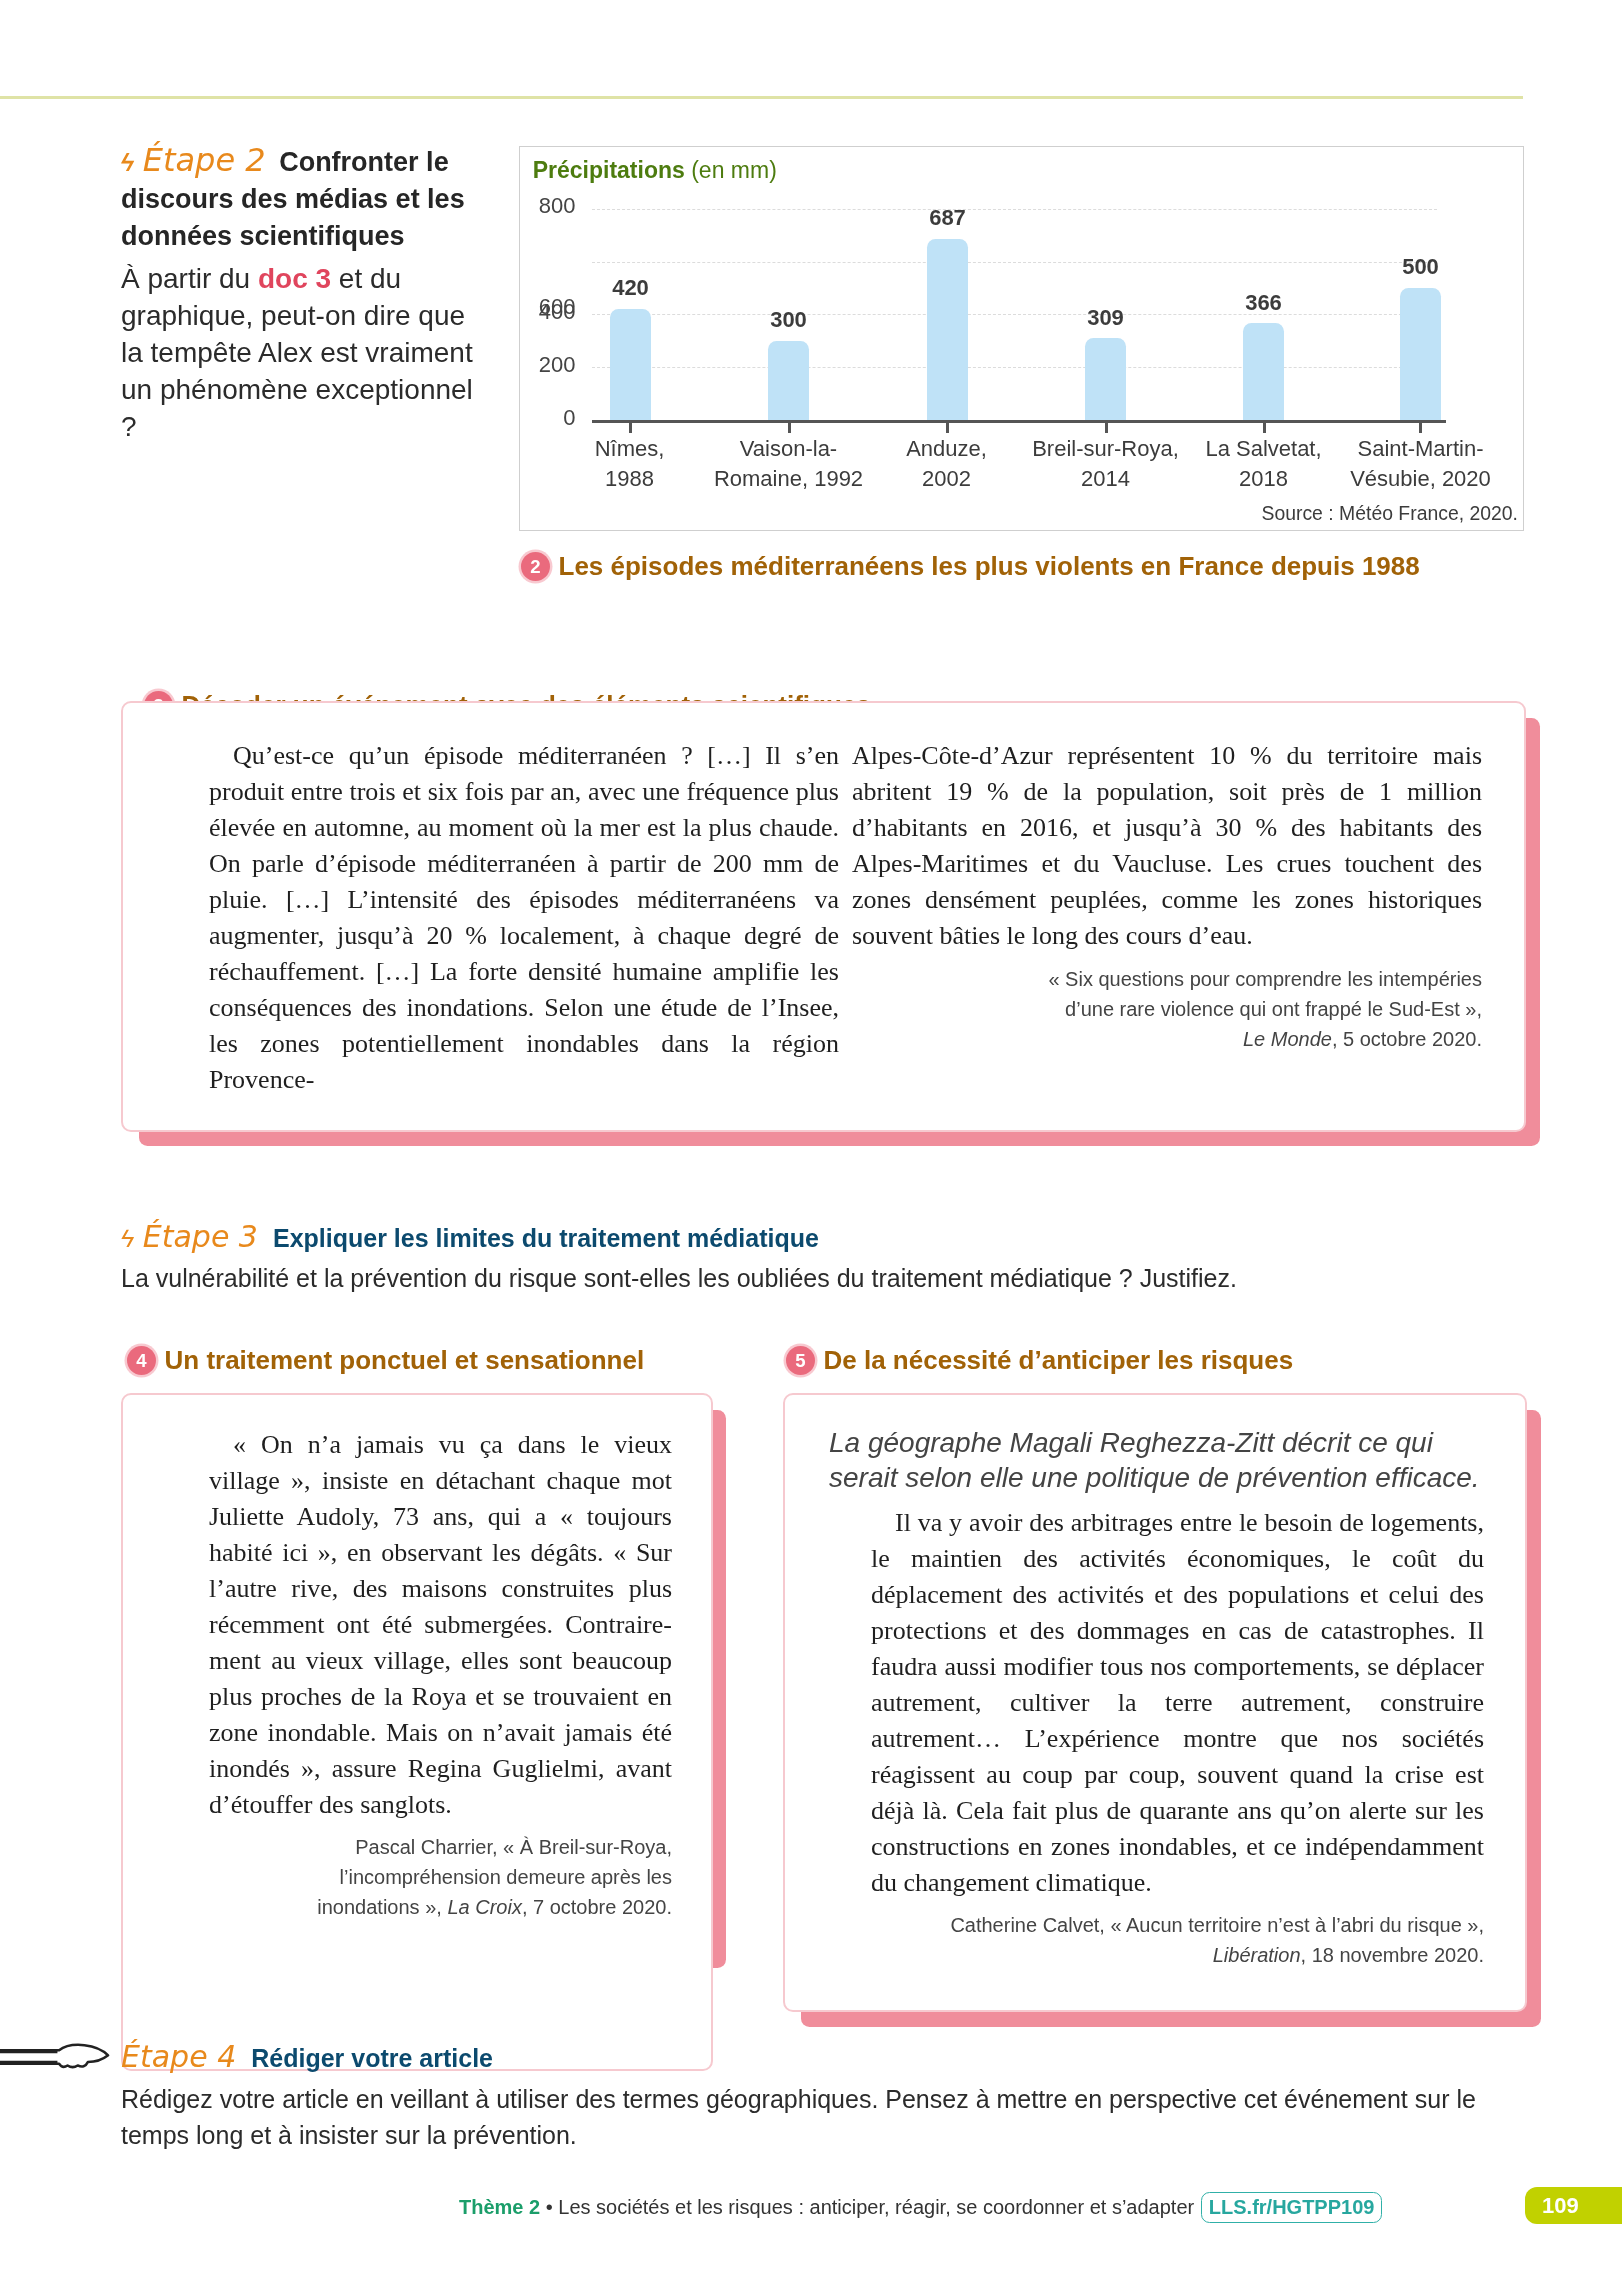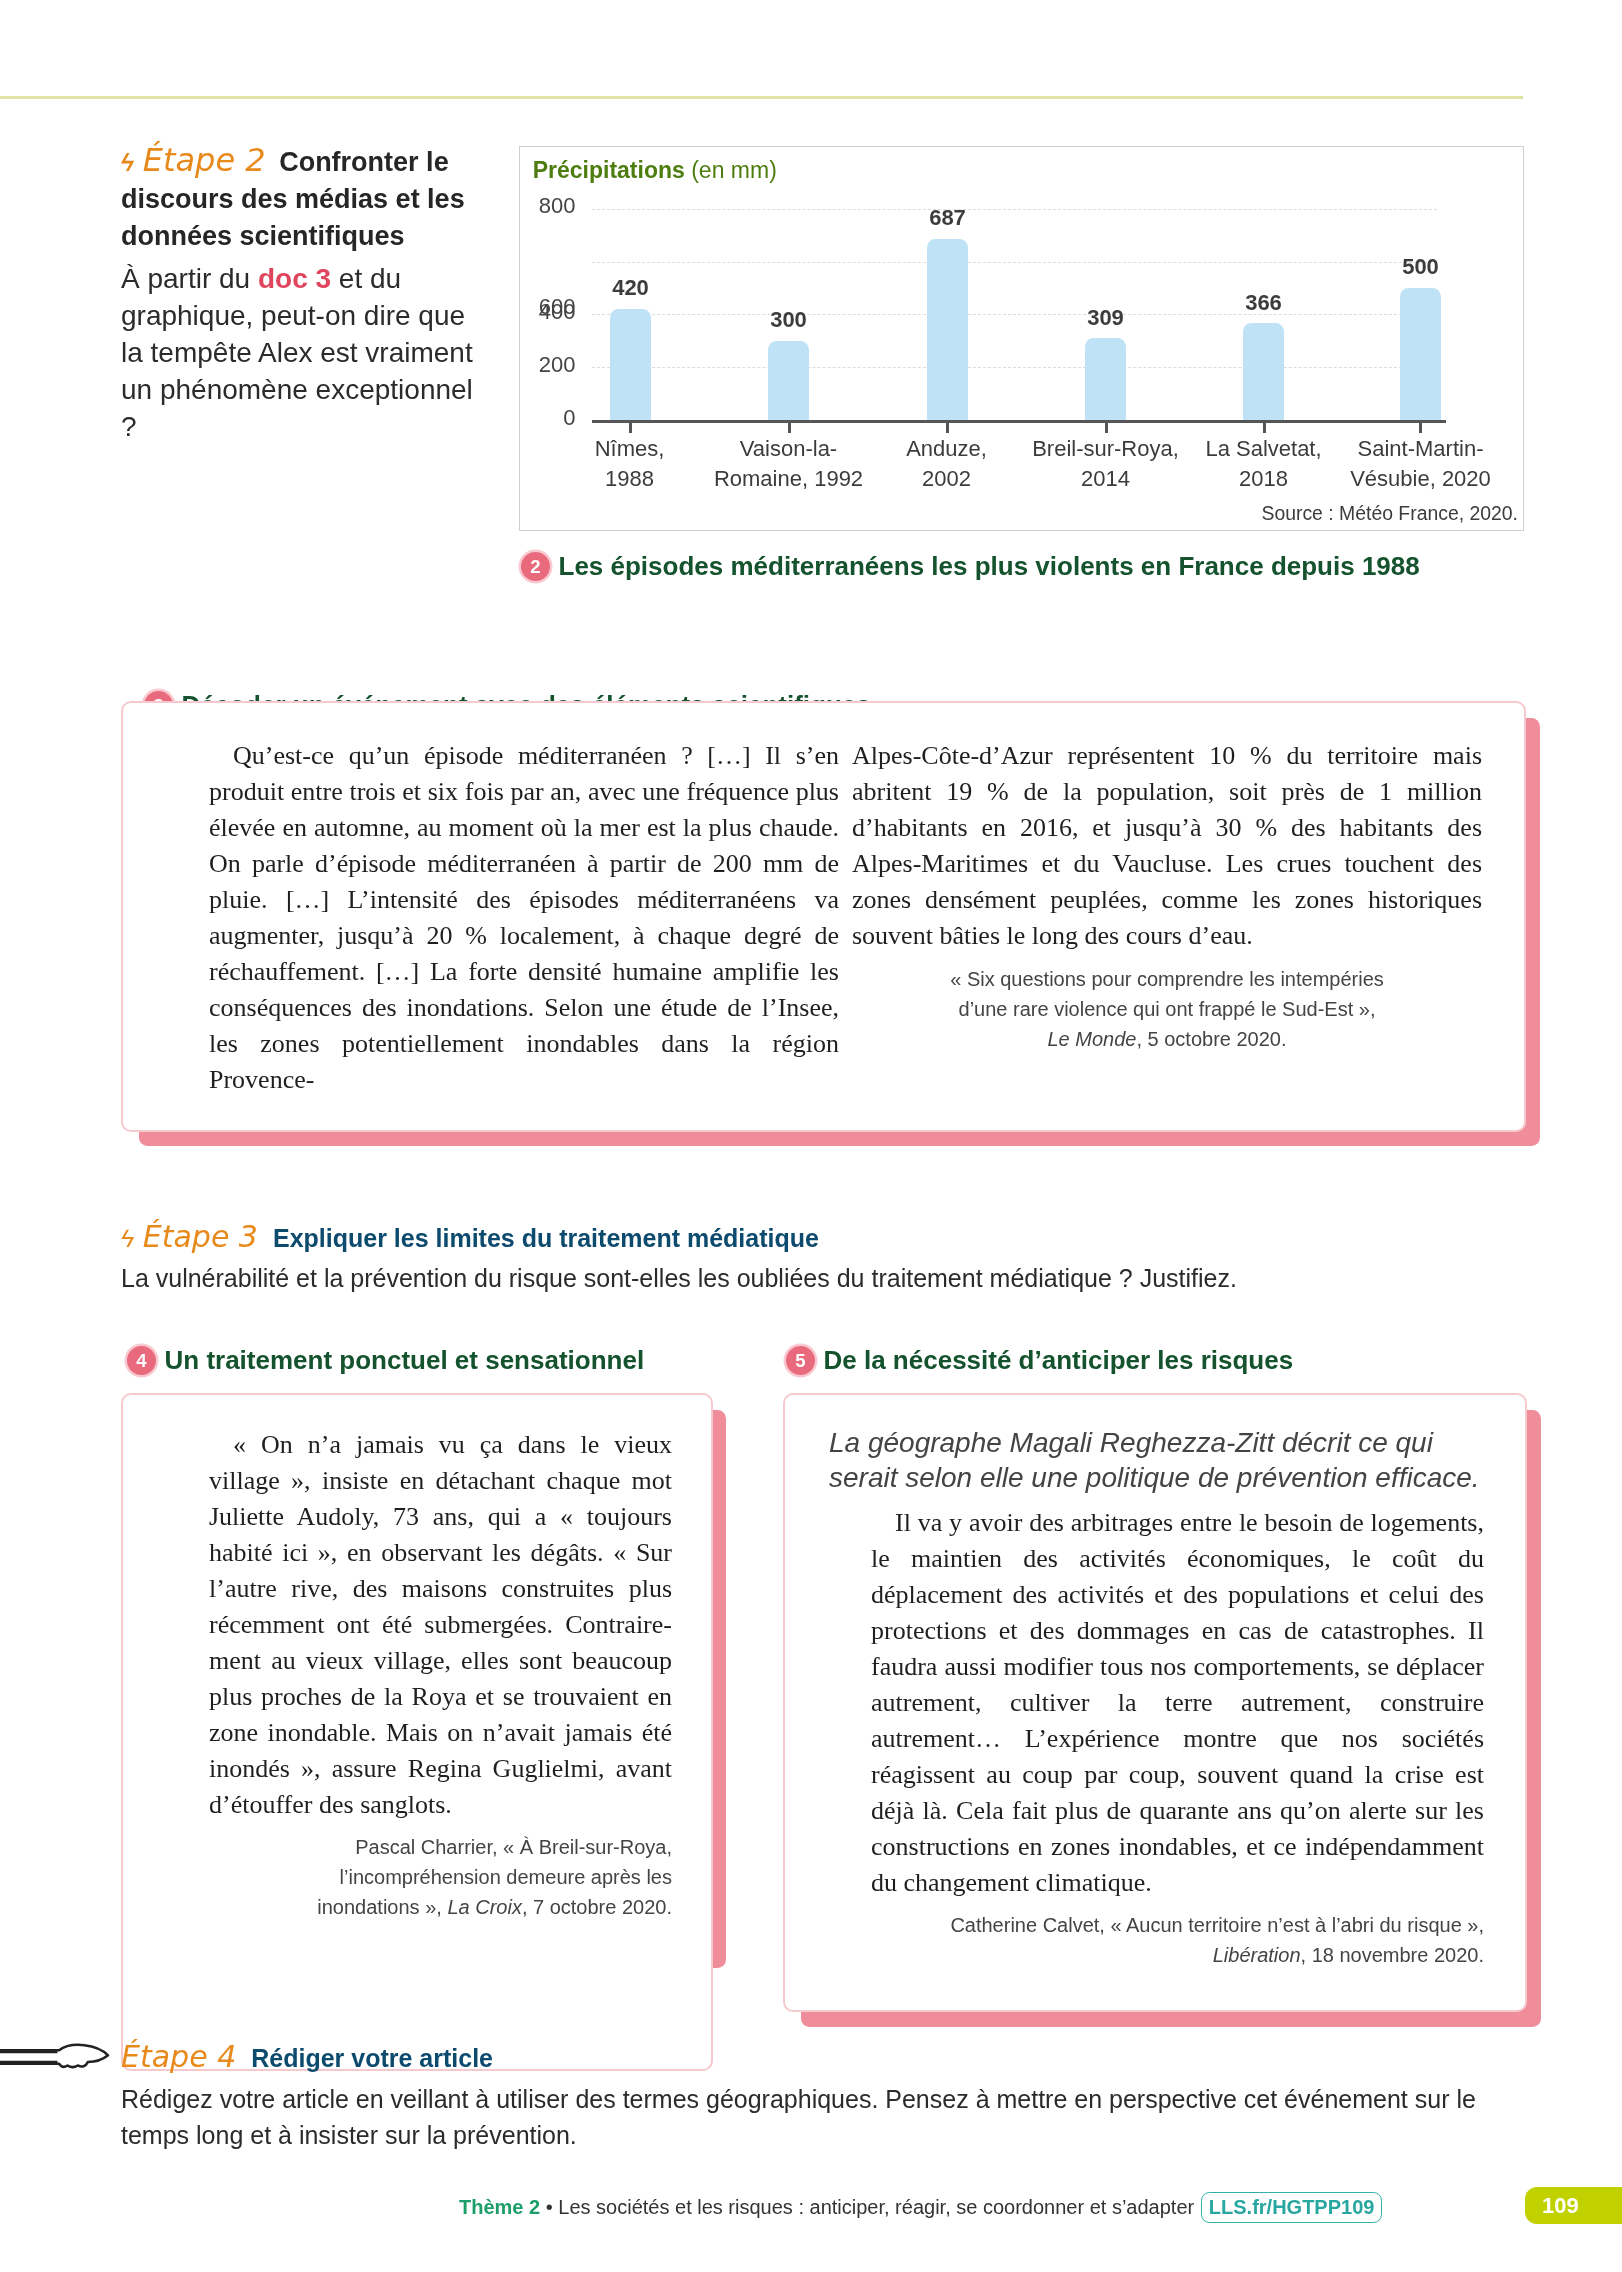--- a/index.html
+++ b/index.html
@@ -30,21 +30,21 @@
   .grid { position: absolute; left: 72px; width: 845px; height: 0; border-top: 1.7px dashed #dcdcdc; }
   .axis { position: absolute; left: 72px; top: 273px; width: 854px; height: 3.4px; background: #555; }
   .bar { position: absolute; width: 41px; background: #bfe2f7; border-radius: 8.5px 8.5px 0 0; }
   .bar-label { position: absolute; width: 85px; text-align: center; font-weight: bold; font-size: 22px; color: #3c3c3c; }
   .xtick { position: absolute; top: 276px; width: 2.5px; height: 10px; background: #555; }
   .xlabel { position: absolute; top: 287px; width: 169px; text-align: center; font-size: 22px; line-height: 30px; color: #3c3c3c; }
   #chart-source { position: absolute; right: 5px; bottom: 5px; font-size: 19.4px; color: #3c3c3c; }
 
   
   .badge { display: inline-block; width: 29px; height: 29px; border-radius: 50%; background: #ea6a7d; color: #fff; font-weight: bold; font-size: 18.6px; text-align: center; line-height: 29px; box-shadow: 0 0 0 2.5px #f8c9d0; vertical-align: middle; margin-right: 8.5px; }
-  .doc-title { font-size: 26px; font-weight: bold; color: #14532d; vertical-align: middle; }
+  .doc-title { font-size: 26px; font-weight: bold; color: #a16207; vertical-align: middle; }
 
   
   .card-shadow { position: absolute; background: #f08d9b; border-radius: 8.5px; }
   .card { position: absolute; background: #fff; border: 2.5px solid #f6c9cf; border-radius: 10px; }
 
   .serif { font-family: "Liberation Serif", "DejaVu Serif", serif; font-size: 26px; line-height: 36px; color: #1f1f1f; text-align: justify; }
   .indent { text-indent: 24px; margin-left: 42px; }
   .cite { font-size: 20px; line-height: 30px; color: #444; text-align: right; }
   .cite i { font-style: italic; }
   .intro-italic { font-style: italic; font-size: 28px; line-height: 35px; color: #444; }
@@ -144,21 +144,21 @@
 </div>
 
 <div class="abs" style="left:144px; top:652px;margin-top:38px;">
   <span class="badge">3</span><span class="doc-title">Décoder un événement avec des éléments scientifiques</span>
 </div>
 <div class="card-shadow" style="left:139px; top:718px; width:1401px; height:428px;"></div>
 <div class="card" style="left:121px; top:701px; width:1405px; height:431px;">
   <div class="serif indent abs" style="left:44px; top:35px; width:630px;">Qu’est-ce qu’un épisode méditerranéen ? […] Il s’en produit entre trois et six fois par an, avec une fréquence plus élevée en automne, au moment où la mer est la plus chaude. On parle d’épisode méditerra­néen à partir de 200 mm de pluie. […] L’intensité des épisodes méditerranéens va augmenter, jusqu’à 20 % localement, à chaque degré de réchauffement. […] La forte densité humaine amplifie les conséquences des inondations. Selon une étude de l’Insee, les zones potentiellement inondables dans la région Provence-</div>
   <div class="abs" style="left:729px; top:35px; width:630px;">
     <div class="serif">Alpes-Côte-d’Azur représentent 10 % du territoire mais abritent 19 % de la population, soit près de 1 million d’habitants en 2016, et jusqu’à 30 % des habitants des Alpes-Maritimes et du Vaucluse. Les crues touchent des zones densément peuplées, comme les zones historiques souvent bâties le long des cours d’eau.</div>
-    <div class="cite" style="margin-top:10px;text-align:center;">
+    <div class="cite" style="margin-top:10px;">
       <div>« Six questions pour comprendre les intempéries</div>
       <div>d’une rare violence qui ont frappé le Sud-Est »,</div>
       <div><i>Le Monde</i><span>, 5 octobre 2020.</span></div>
     </div>
   </div>
 </div>
 
 <div id="etape3" class="abs">
   <div class="line1">
     <span class="bolt">ϟ</span><span class="etape">Étape 3</span><span class="heading-bold">Expliquer les limites du traitement médiatique</span>

